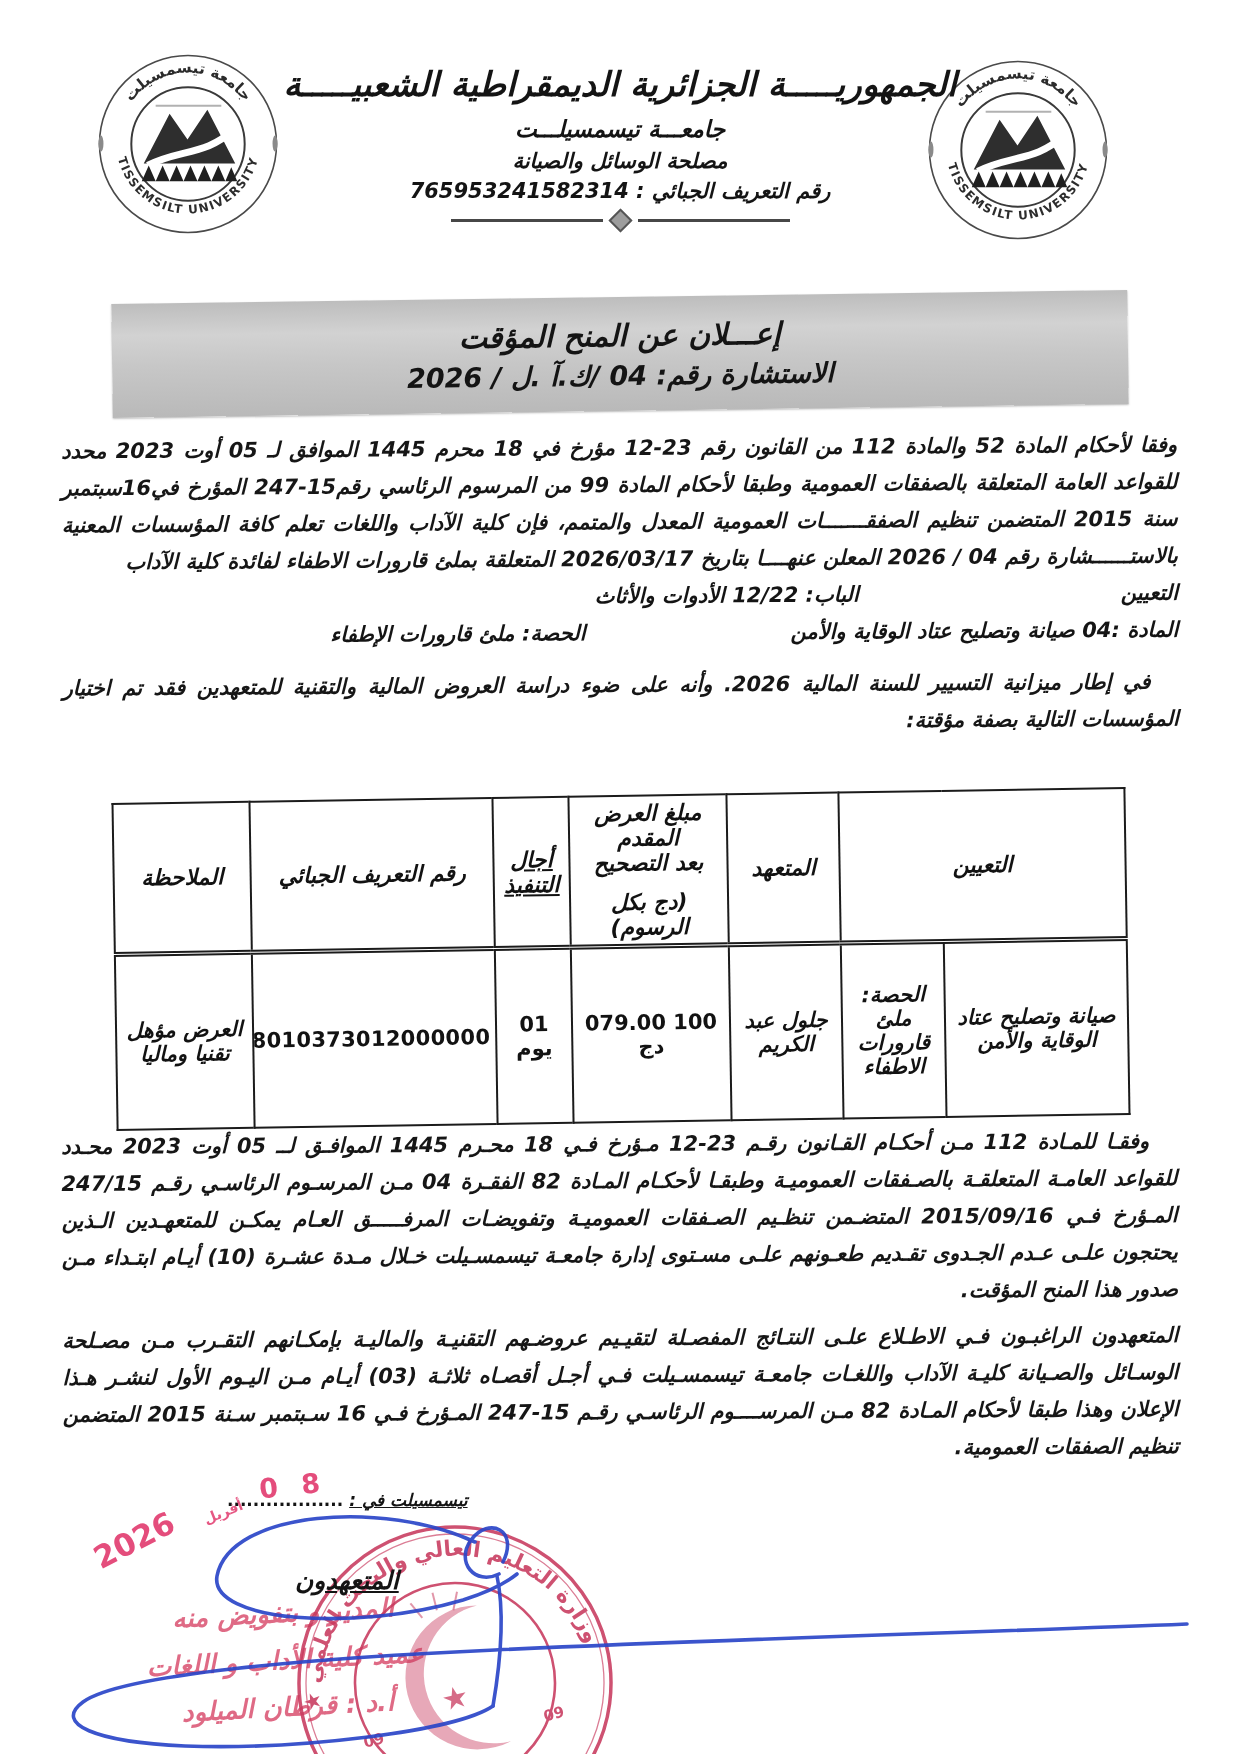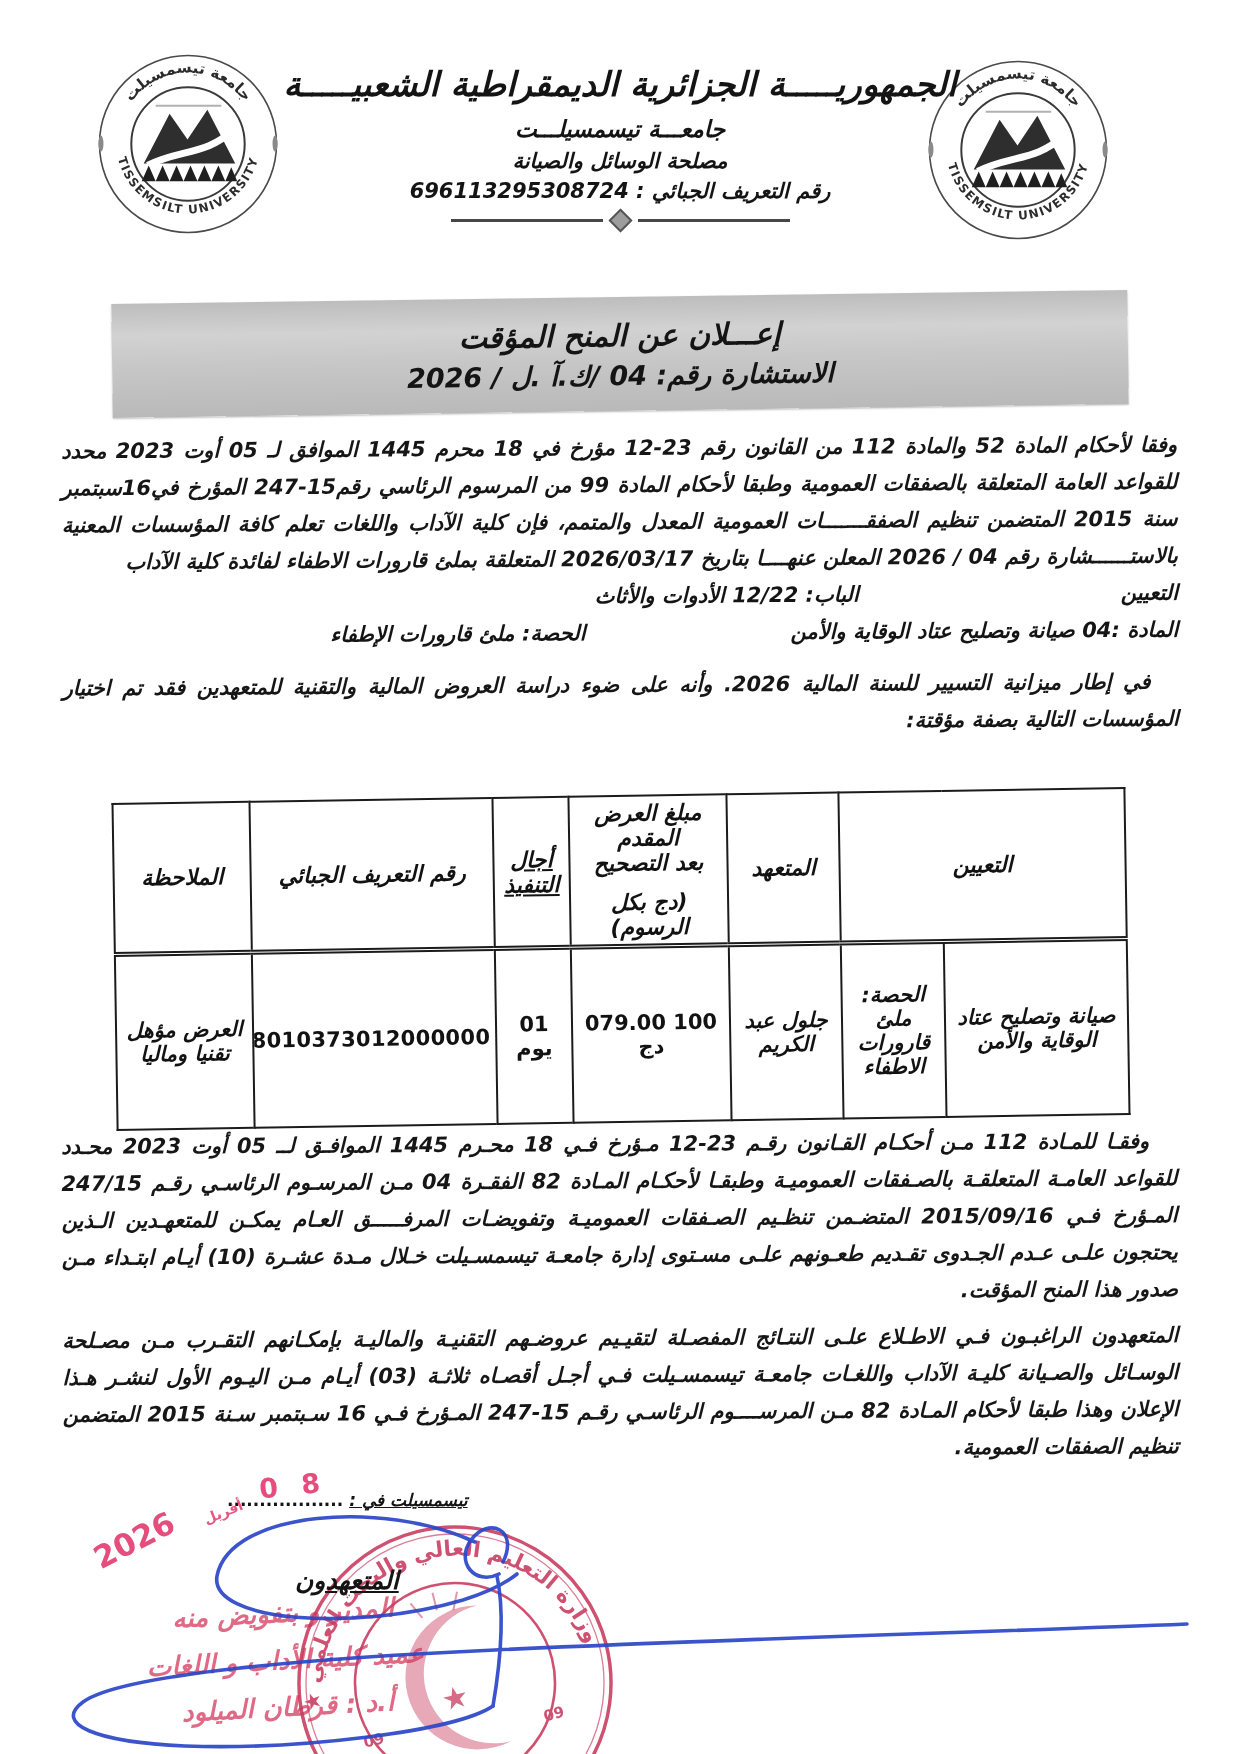--- a/index.html
+++ b/index.html
@@ -116,21 +116,21 @@
         <path d="M 52 114 C 82 98 112 104 138 78" stroke="#fff" stroke-width="7" fill="none"></path>
         <path d="M46 130 l7 -16 7 16 z M60 130 l7 -16 7 16 z M74 130 l7 -16 7 16 z M88 130 l7 -16 7 16 z M102 130 l7 -16 7 16 z M116 130 l7 -16 7 16 z M130 130 l6 -14 6 14 z" fill="#1f1f1f"></path>
       </g>
     </svg>
   </div>
 
   <div class="head">
     <div class="h-republic">الجمهوريـــــة الجزائرية الديمقراطية الشعبيـــــة</div>
     <div class="h-university">جامعـــة تيسمسيلـــت</div>
     <div class="h-service">مصلحة الوسائل والصيانة</div>
-    <div class="h-taxid">رقم التعريف الجبائي : 696113295308724</div>
+    <div class="h-taxid">رقم التعريف الجبائي : 765953241582314</div>
     <div class="divider">
       <div class="dline"></div>
       <div class="ddiamond"></div>
       <div class="dline"></div>
     </div>
   </div>
 
   <div class="banner">
     <div class="b-title">إعـــلان عن المنح المؤقت</div>
     <div class="b-sub">الاستشارة رقم: 04 /ك.آ .ل / 2026</div>

